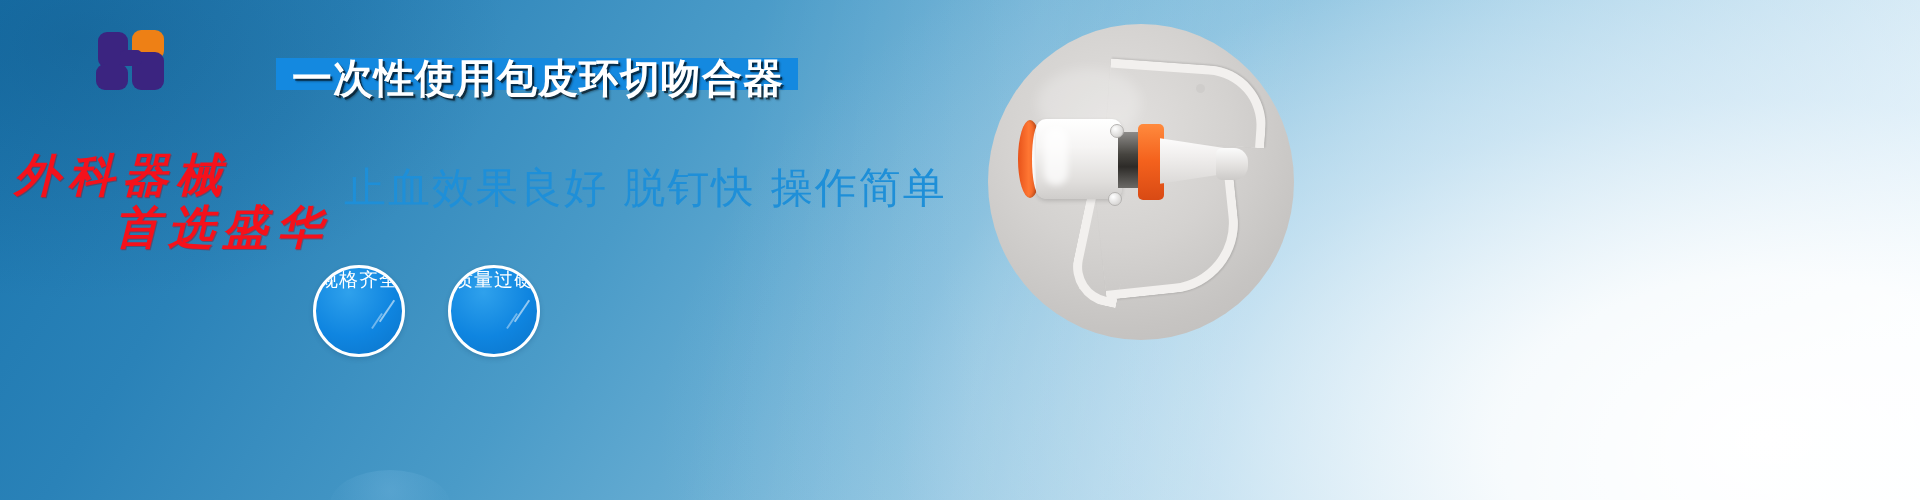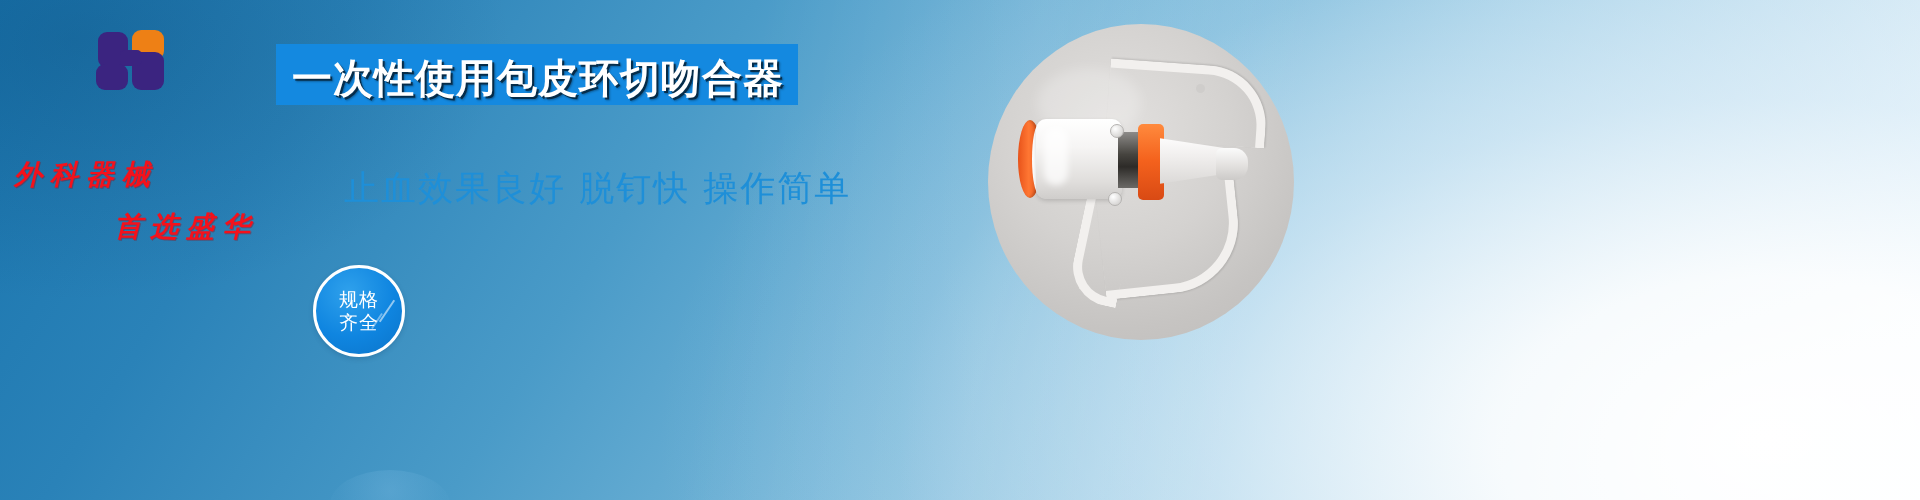--- a/index.html
+++ b/index.html
@@ -37,56 +37,56 @@
     margin-top:6px;text-align:center;color:#141414;font-weight:bold;
     font-size:25px;letter-spacing:7px;text-indent:7px;
     font-family:"DejaVu Sans","Liberation Sans",sans-serif;
     text-shadow:0 1px 1px rgba(255,255,255,0.25);
   }
 
   
   #calli{position:absolute;left:14px;top:152px;width:330px;color:#f5111b;}
   .calli-line{
     font-family:"DejaVu Serif","Liberation Serif",serif;
-    font-weight:bold;font-size:28px;line-height:46px;letter-spacing:8px;
+    font-weight:bold;font-size:46px;line-height:46px;letter-spacing:8px;
     font-style:italic;
     text-shadow:1px 1px 0 rgba(160,0,5,0.35);
     white-space:nowrap;
   }
   .calli-line.l2{margin-left:100px;margin-top:6px;}
 
   
   #title-bar{
-    position:absolute;left:276px;top:44px;height:61px;
+    position:absolute;left:276px;top:58px;height:32px;
     background:#1489e0;display:flex;align-items:center;
     padding:7px 14px 0 16px;box-sizing:border-box;
   }
   #title-text{
     color:#ffffff;font-weight:bold;font-size:40px;line-height:44px;
     letter-spacing:1px;white-space:nowrap;
     font-family:"DejaVu Sans","Liberation Sans",sans-serif;
     text-shadow:2px 2px 0 rgba(0,0,0,0.55), 3px 3px 2px rgba(0,0,0,0.30);
   }
 
   
   #subtitle{
     position:absolute;left:344px;top:168px;
-    color:#1e8fd8;font-size:35px;line-height:40px;letter-spacing:2px;
+    color:#1e8fd8;font-size:42px;line-height:40px;letter-spacing:2px;
     white-space:nowrap;font-weight:normal;
     font-family:"DejaVu Sans","Liberation Sans",sans-serif;
   }
 
   
   #circles{position:absolute;left:313px;top:265px;display:flex;gap:43px;}
   .circ{
     width:92px;height:92px;border-radius:50%;
     background:radial-gradient(circle at 38% 28%, #2fa1ec 0%, #0f85e0 55%, #0b74c9 100%);
     border:3px solid #ffffff;
     box-shadow:0 2px 5px rgba(20,60,100,0.22);
-    display:flex;flex-direction:column;align-items:center;justify-content:center;
+    display:flex;flex-direction:row;align-items:flex-start;justify-content:center;
     position:relative;overflow:hidden;box-sizing:border-box;
   }
   .circ::after{
     content:"";position:absolute;right:14px;top:30px;width:2px;height:26px;
     background:rgba(255,255,255,0.55);transform:rotate(34deg);
   }
   .circ::before{
     content:"";position:absolute;right:24px;top:44px;width:2px;height:18px;
     background:rgba(255,255,255,0.40);transform:rotate(34deg);
   }
@@ -208,20 +208,24 @@
   <div id="title-bar">
     <div id="title-text">一次性使用包皮环切吻合器</div>
   </div>
 
   <div id="subtitle">止血效果良好 脱钉快 操作简单</div>
 
   <div id="circles">
     <div class="circ">
       <span>规格</span>
       <span>齐全</span>
+    </div>
+    <div class="circ">
+      <span>质量</span>
+      <span>过硬</span>
     </div>
   </div>
 
   <div id="product">
     <div id="prod-disc"></div>
     <div id="stapler">
       <div class="s-handle-top"></div>
       <div class="s-handle-bot"></div>
       <div class="s-arm-left"></div>
       <div class="s-orange-ring"></div>

